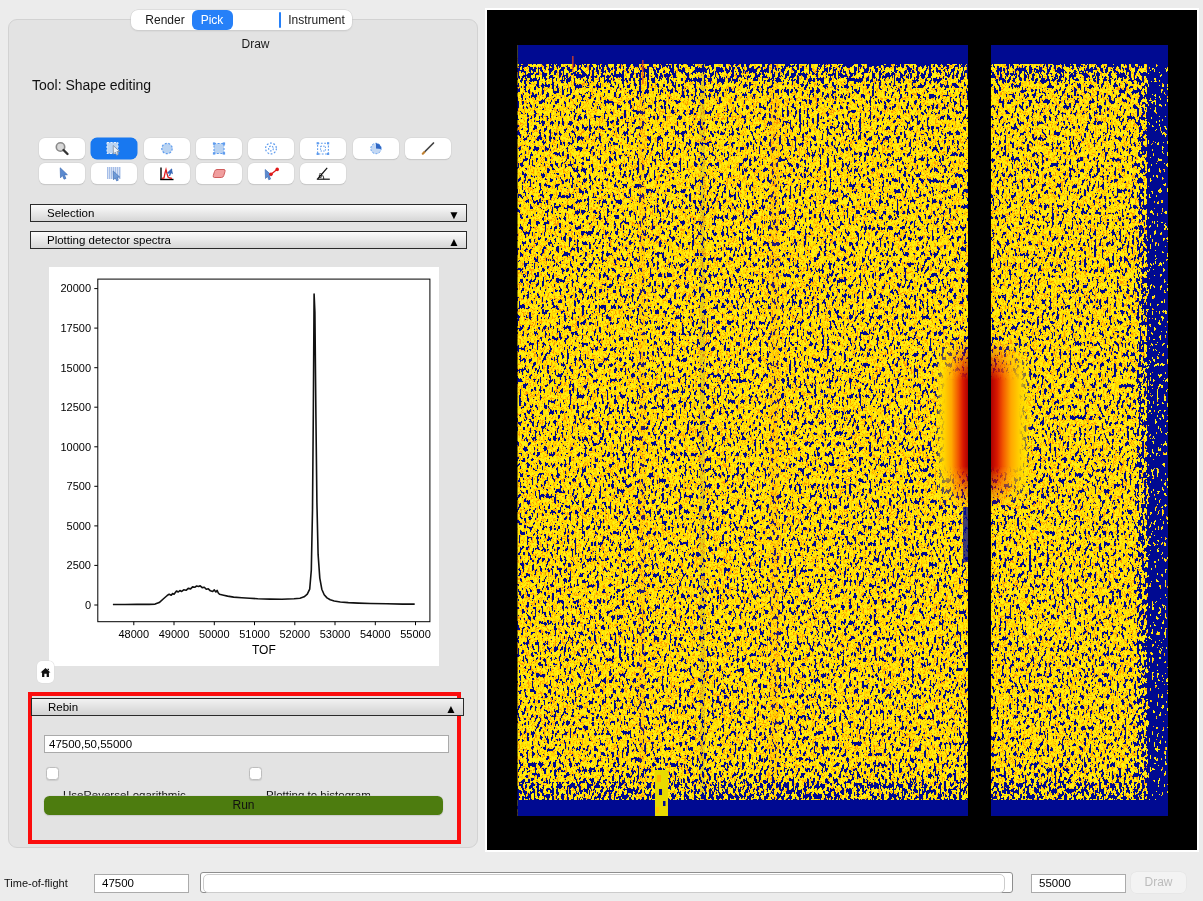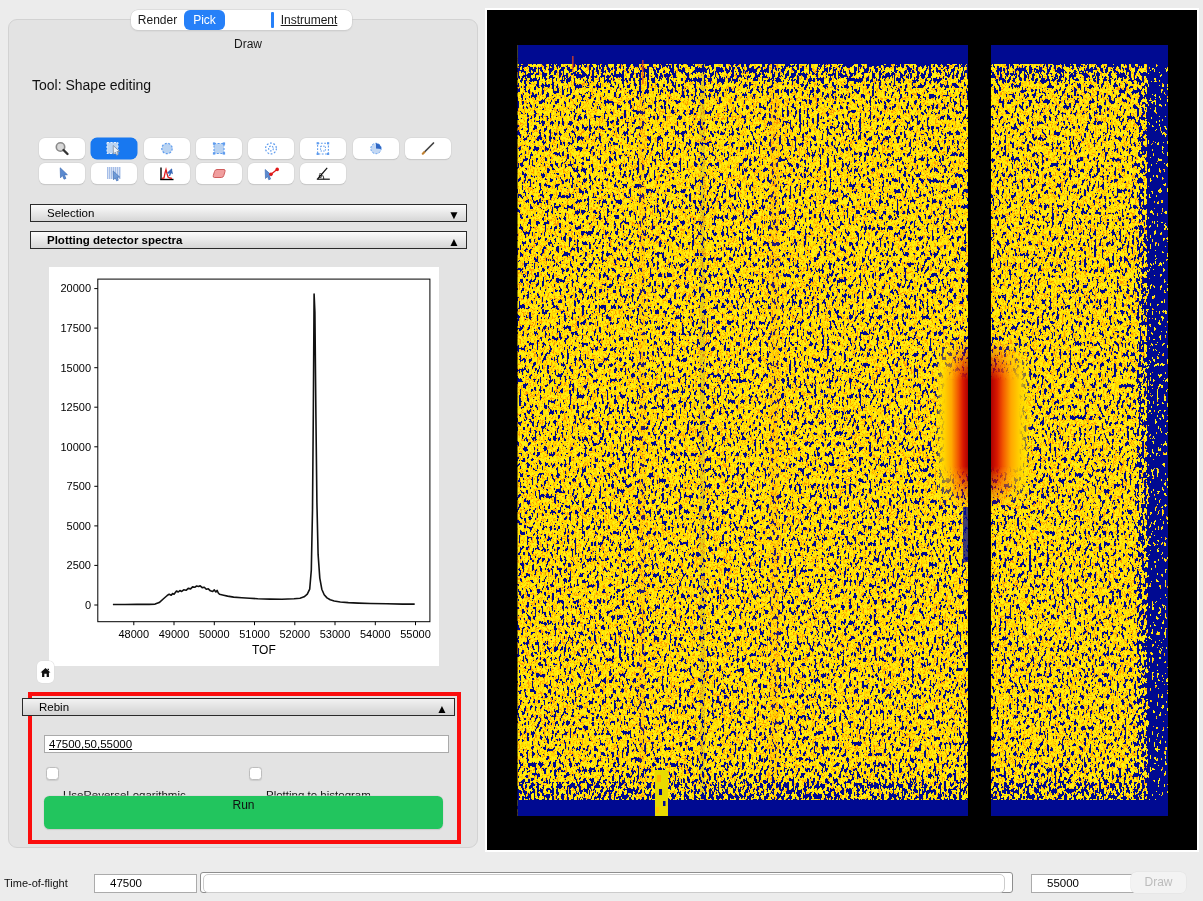--- a/index.html
+++ b/index.html
@@ -1,50 +1,50 @@
 <!DOCTYPE html>
 <html><head>
 <meta charset="utf-8">
 <style>
 html,body{margin:0;padding:0;}
 body{width:1203px;height:901px;background:#ececec;font-family:"Liberation Sans",sans-serif;position:relative;overflow:hidden;}
 .abs{position:absolute;}
 .leftframe{left:8px;top:19px;width:470px;height:829px;background:#e3e3e3;border:1px solid #d2d2d2;border-radius:9px;box-sizing:border-box;}
-.tabbar{left:131px;top:10px;width:221px;height:20px;background:#ffffff;border-radius:7px;box-shadow:0 0 0 0.5px #d0d0d0,0 1px 2px rgba(0,0,0,0.12);display:flex;align-items:center;font-size:12px;color:#1a1a1a;}
+.tabbar{left:131px;top:10px;width:221px;height:20px;background:#ffffff;border-radius:7px;box-shadow:0 0 0 0.5px #d0d0d0,0 1px 2px rgba(0,0,0,0.12);display:flex;align-items:center;font-size:12px;color:#1a1a1a;justify-content:flex-end;}
 .tabseg{text-align:center;line-height:20px;height:20px;}
 .tabsel{background:#2680f8;color:#ffffff;border-radius:6px;}
 .tabsep{width:2.5px;height:16px;background:#2680f8;border-radius:1px;margin-top:0px;}
 .toollabel{left:32px;top:77px;font-size:14px;color:#111;}
 .tbtn{width:46px;height:21px;background:#ffffff;border-radius:6px;box-shadow:0 0 0 0.5px #d6d6d6,0 0.5px 1px rgba(0,0,0,0.18);display:flex;align-items:center;justify-content:center;}
 .tbtn.sel{background:#1878f0;box-shadow:0 0 0 0.5px #1878f0;}
 .hdr{height:16px;background:linear-gradient(#fbfbfb,#d6d6d6);border:1px solid #2a2a2a;font-size:11.5px;color:#000;line-height:16px;padding-left:16px;position:absolute;box-sizing:content-box;}
 .hdr .tri{position:absolute;right:6px;top:2px;font-size:12px;}
 .plotwrap{left:49px;top:267px;width:390px;height:399px;background:#ffffff;}
 .redbox{left:28px;top:692px;width:433px;height:152px;border:4.5px solid #fb0d0d;box-sizing:border-box;}
-.rebininput{left:44px;top:735px;width:399px;height:16px;background:#fff;border:1px solid #aaa;font-size:11.5px;padding:0 0 0 4px;line-height:16px;color:#000;text-decoration:underline;}
+.rebininput{left:44px;top:735px;width:399px;height:16px;background:#fff;border:1px solid #aaa;font-size:11.5px;padding:0 0 0 4px;line-height:16px;color:#000;}
 .cbx{width:11px;height:11px;background:#fff;border:1px solid #bdbdbd;border-radius:3.5px;box-shadow:0 0.5px 1px rgba(0,0,0,0.1);}
 .cblabel{font-size:11.5px;color:#111;margin-top:22px;}
-.runbtn{left:44px;top:796px;width:399px;height:33px;background:#22c55e;border-radius:5.5px;box-shadow:0 0 0 0.5px #d6d6d6,0 0.5px 1px rgba(0,0,0,0.15);text-align:center;line-height:19px;font-size:12px;color:#111;}
-.field{background:#fff;border:1px solid #ababab;font-size:11.5px;line-height:16px;padding-left:15px;color:#000;}
+.runbtn{left:44px;top:796px;width:399px;height:19px;background:#4d7c0f;border-radius:5.5px;box-shadow:0 0 0 0.5px #d6d6d6,0 0.5px 1px rgba(0,0,0,0.15);text-align:center;line-height:19px;font-size:12px;color:#111;}
+.field{background:#fff;border:1px solid #ababab;font-size:11.5px;line-height:16px;padding-left:7px;color:#000;}
 .botlabel{left:4px;top:877px;font-size:11px;color:#111;}
 .trough{left:200px;top:872px;width:813px;height:21px;background:#fff;border:1px solid #8e8e8e;border-radius:3px;box-sizing:border-box;}
 .handle{position:absolute;left:2px;top:1px;width:800px;height:17px;background:#fff;border:0.5px solid #cccccc;border-radius:5px;}
 .resetbtn{left:1131px;top:872px;width:55px;height:21px;background:#f3f3f3;border-radius:5.5px;text-align:center;line-height:21px;font-size:12px;color:#bcbcbc;box-shadow:0 0 0 0.5px #e2e2e2;}
 .detouter{left:485px;top:8px;width:714px;height:844px;background:#ffffff;}
 .det{left:487px;top:10px;width:710px;height:840px;background:#000000;overflow:hidden;}
 </style>
 </head>
 <body>
 <div class="abs leftframe"></div>
 <div class="abs tabbar">
   <div class="tabseg" style="width:53px;">Render</div>
   <div class="tabseg tabsel" style="width:41px;">Pick</div>
   <div class="tabseg" style="width:46px;margin-top:48px;">Draw</div>
   <div class="tabsep"></div>
-  <div class="tabseg" style="width:71px;text-decoration:underline;">Instrument</div>
+  <div class="tabseg" style="width:71px;">Instrument</div>
 </div>
 <div class="abs toollabel">Tool: Shape editing</div>
 <div class="abs" style="left:39px;top:138px;display:flex;gap:6.3px;">
   <div class="tbtn">
       <svg width="18" height="16" viewBox="0 0 18 16">
         <circle cx="7.5" cy="6" r="4.2" fill="#d8d8d8" stroke="#8a8a8a" stroke-width="1.6"></circle>
         <line x1="10.5" y1="9" x2="14.5" y2="13" stroke="#333" stroke-width="2.4" stroke-linecap="round"></line>
       </svg>
     </div>
   <div class="tbtn sel">
@@ -141,21 +141,21 @@
   <div class="tbtn">
       <svg width="18" height="16" viewBox="0 0 18 16">
         <line x1="2.8" y1="13.2" x2="15.8" y2="13.2" stroke="#111" stroke-width="1.2"></line>
         <line x1="3.6" y1="13" x2="13.2" y2="1.8" stroke="#111" stroke-width="1.2"></line>
         <path d="M9.8 13.2 A7 7 0 0 0 8.6 9.2" fill="none" stroke="#111" stroke-width="0.9"></path>
         <text x="4.6" y="12.2" font-size="6.5" font-family="Liberation Sans">θ</text>
       </svg>
     </div>
 </div>
 <div class="abs hdr" style="left:30px;top:204px;width:419px;">Selection<span class="tri">▼</span></div>
-<div class="abs hdr" style="left:30px;top:231px;width:419px;font-weight:bold;">Plotting detector spectra<span class="tri">▲</span></div>
+<div class="abs hdr" style="left:30px;top:231px;width:419px;">Plotting detector spectra<span class="tri">▲</span></div>
 <div class="abs plotwrap">
 <svg width="390" height="399" viewBox="0 0 390 399">
       <g transform="translate(-11 0)">
   <rect x="59.8" y="12.1" width="332.1" height="342.6" fill="#ffffff" stroke="#000" stroke-width="1"></rect>
   <g stroke="#000" stroke-width="1">
     <line x1="95.8" y1="354.7" x2="95.8" y2="358.2"></line>
           <line x1="136.0" y1="354.7" x2="136.0" y2="358.2"></line>
           <line x1="176.3" y1="354.7" x2="176.3" y2="358.2"></line>
           <line x1="216.5" y1="354.7" x2="216.5" y2="358.2"></line>
           <line x1="256.8" y1="354.7" x2="256.8" y2="358.2"></line>
@@ -198,21 +198,21 @@
 </g>
     </svg>
 </div>
 <div class="abs" style="left:37px;top:661px;width:17px;height:22px;background:#fff;border-radius:5px;box-shadow:0 0 0 0.5px #dcdcdc;display:flex;align-items:center;justify-content:center;">
 <svg width="13" height="13" viewBox="0 0 17 16">
       <path d="M8.5 2 L15 8 L13 8 L13 14 L10 14 L10 9.5 L7 9.5 L7 14 L4 14 L4 8 L2 8 Z" fill="#111"></path>
       <path d="M11 3 L13 3 L13 5.5 L11 4 Z" fill="#111"></path>
     </svg>
 </div>
 <div class="abs redbox"></div>
-<div class="abs hdr" style="left:22px;top:698px;width:415px;background:linear-gradient(#f2f2f2,#d2d2d2);">Rebin<span class="tri">▲</span></div>
+<div class="abs hdr" style="left:31px;top:698px;width:415px;background:linear-gradient(#f2f2f2,#d2d2d2);">Rebin<span class="tri">▲</span></div>
 <div class="abs rebininput">47500,50,55000</div>
 <div class="abs cbx" style="left:46px;top:767px;"></div>
 <div class="abs cblabel" style="left:63px;top:767px;">UseReverseLogarithmic</div>
 <div class="abs cbx" style="left:249px;top:767px;"></div>
 <div class="abs cblabel" style="left:266px;top:767px;">Plotting to histogram</div>
 <div class="abs runbtn">Run</div>
 <div class="abs botlabel">Time-of-flight</div>
 <div class="abs field" style="left:94px;top:874px;width:86px;height:17px;">47500</div>
 <div class="abs trough">
     <div class="handle"></div>

